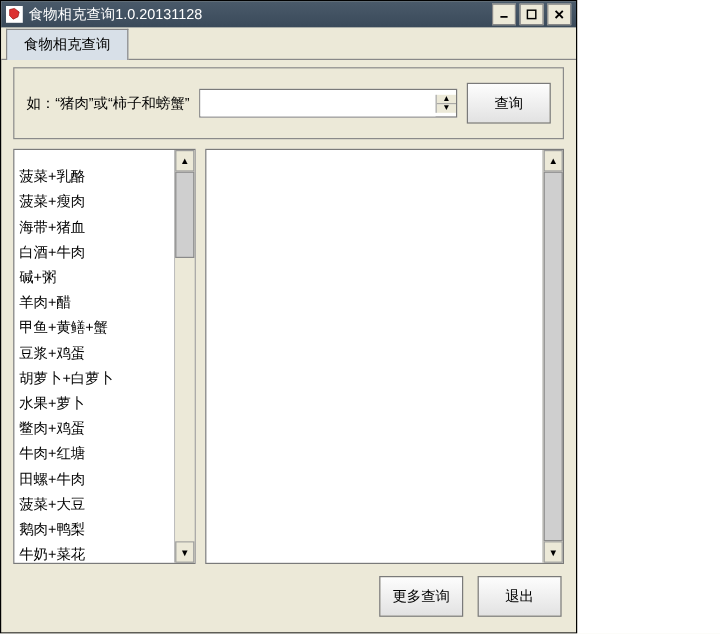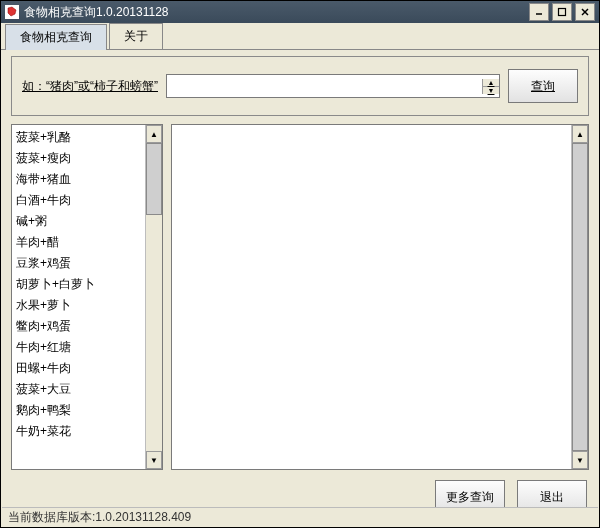--- a/index.html
+++ b/index.html
@@ -1,37 +1,37 @@
 <!DOCTYPE html>
 <html><head>
 <meta charset="utf-8">
 <style>
   html,body{margin:0;padding:0;font-family:"SimSun","宋体",sans-serif;font-size:12px;background:#fff;}
-  .window{width:600px;height:528px;box-sizing:border-box;border:1px solid #000;background:#ece9d8;position:relative;}
+  .window{width:481px;height:528px;box-sizing:border-box;border:1px solid #000;background:#ece9d8;position:relative;}
   .titlebar{height:22px;background:linear-gradient(#4a5a6a,#3a4a5a);color:#fff;display:flex;align-items:center;padding:0 4px;}
   .titlebar .tb-icon{width:14px;height:14px;margin-right:5px;background:#fff;display:inline-flex;align-items:center;justify-content:center;}
   .titlebar .tb-icon svg{width:12px;height:12px;}
   .titlebar .title{flex:1;white-space:nowrap;}
   .win-btns{display:flex;gap:3px;}
   .win-btn{width:18px;height:16px;background:#ece9d8;border:1px solid #888;display:flex;align-items:center;justify-content:center;color:#000;font-family:Arial,sans-serif;font-size:11px;line-height:1;}
   .tabstrip{height:26px;display:flex;align-items:flex-end;padding:0 4px;border-bottom:1px solid #888;background:#ece9d8;}
   .tab{padding:4px 14px;border:1px solid #888;border-bottom:none;margin-right:2px;background:#ece9d8;position:relative;}
   .tab.active{background:#d8e0e8;top:1px;}
   .client{padding:6px 10px 4px 10px;box-sizing:border-box;}
-  .searchrow{border:1px solid #8a8a8a;padding:12px 10px;display:flex;align-items:center;gap:8px;background:#ece9d8;text-decoration:underline;}
+  .searchrow{border:1px solid #8a8a8a;padding:12px 10px;display:flex;align-items:center;gap:8px;background:#ece9d8;}
   .hint{color:#000;white-space:nowrap;}
   .combo{flex:1;height:22px;border:1px solid #7a7a7a;background:#fff;display:flex;align-items:center;position:relative;}
   .combo input{flex:1;border:none;outline:none;height:100%;padding:0 4px;font-family:inherit;font-size:12px;}
   .spin{width:16px;display:flex;flex-direction:column;border-left:1px solid #9a9a9a;}
   .spin div{flex:1;display:flex;align-items:center;justify-content:center;background:#ece9d8;font-size:7px;line-height:1;}
   .spin div:first-child{border-bottom:1px solid #9a9a9a;}
   .btn{min-width:70px;height:24px;border:1px solid #7a7a7a;background:linear-gradient(#fdfdfd,#e2e2e2);display:flex;align-items:center;justify-content:center;padding:16px 10px;box-sizing:border-box;}
   .panes{display:flex;gap:8px;margin-top:8px;height:346px;}
   .listwrap{position:relative;width:150px;border:1px solid #7a7a7a;background:#fff;display:flex;}
-  .list{flex:1;overflow:hidden;padding:2px 2px;}
+  .list{flex:1;overflow:hidden;padding:12px 2px;}
   .list .item{padding:2px 2px;white-space:nowrap;font-size:12px;color:#000;}
   .vscroll{width:16px;background:#ece9d8;border-left:1px solid #bdbdbd;display:flex;flex-direction:column;}
   .sbtn{height:16px;background:#ece9d8;border:1px solid #9a9a9a;margin:0;display:flex;align-items:center;justify-content:center;font-size:8px;}
   .strack{flex:1;background:#ece9d8;position:relative;}
   .sthumb{position:absolute;left:0;right:0;background:#cfcfcf;border:1px solid #8a8a8a;}
   .detail{flex:1;border:1px solid #7a7a7a;background:#fff;display:flex;}
   .detail .content{flex:1;}
   .bottomrow{display:flex;justify-content:flex-end;gap:12px;margin-top:10px;padding-right:2px;}
   .statusbar{position:absolute;left:1px;right:1px;bottom:1px;height:18px;border-top:1px solid #bbb;background:#ece9d8;display:flex;align-items:center;padding:0 6px;color:#333;}
 </style>
@@ -62,21 +62,20 @@
           <svg width="10" height="10">
             <line x1="2" y1="2" x2="8" y2="8" stroke="#000" stroke-width="1.5"></line>
             <line x1="8" y1="2" x2="2" y2="8" stroke="#000" stroke-width="1.5"></line>
           </svg>
         </div>
     </div>
   </div>
 
   <div class="tabstrip">
     <div class="tab active">食物相克查询</div>
-    <div class="tab">关于</div>
   </div>
 
   <div class="client">
 
     <div class="searchrow">
       <span class="hint">如：“猪肉”或“柿子和螃蟹”</span>
       <div class="combo">
         <input type="text" value="" style="">
         <div class="spin">
           <div>▲</div>
@@ -88,20 +87,21 @@
 
     <div class="panes">
       <div class="listwrap">
         <div class="list" id="list">
             <div class="item">菠菜+乳酪</div>
             <div class="item">菠菜+瘦肉</div>
             <div class="item">海带+猪血</div>
             <div class="item">白酒+牛肉</div>
             <div class="item">碱+粥</div>
             <div class="item">羊肉+醋</div>
+            <div class="item">甲鱼+黄鳝+蟹</div>
             <div class="item">豆浆+鸡蛋</div>
             <div class="item">胡萝卜+白萝卜</div>
             <div class="item">水果+萝卜</div>
             <div class="item">鳖肉+鸡蛋</div>
             <div class="item">牛肉+红塘</div>
             <div class="item">田螺+牛肉</div>
             <div class="item">菠菜+大豆</div>
             <div class="item">鹅肉+鸭梨</div>
             <div class="item">牛奶+菜花</div>
           </div>
@@ -125,17 +125,14 @@
       </div>
     </div>
 
     <div class="bottomrow">
       <div class="btn">更多查询</div>
       <div class="btn">退出</div>
     </div>
 
   </div>
 
-  <div class="statusbar">
-    <span>当前数据库版本:1.0.20131128.409</span>
-  </div>
 
 </div>
 
 </body></html>

